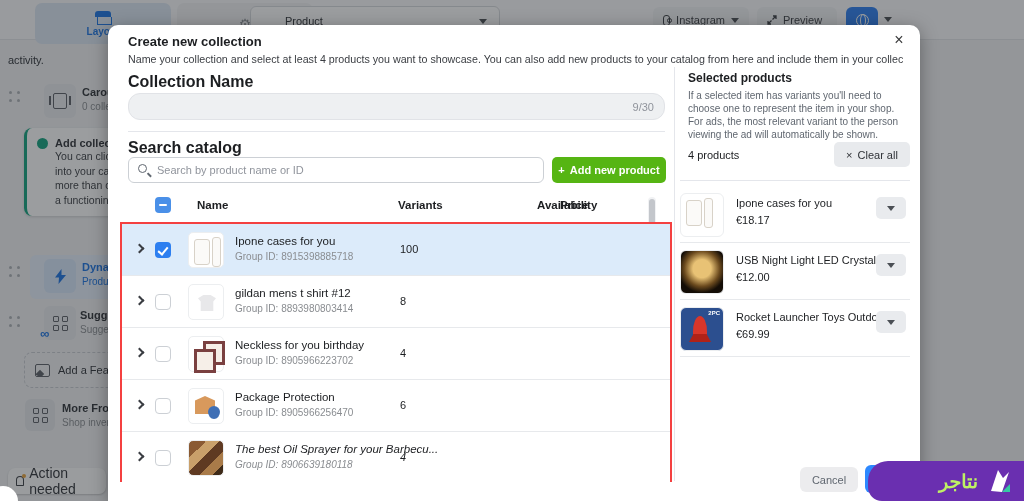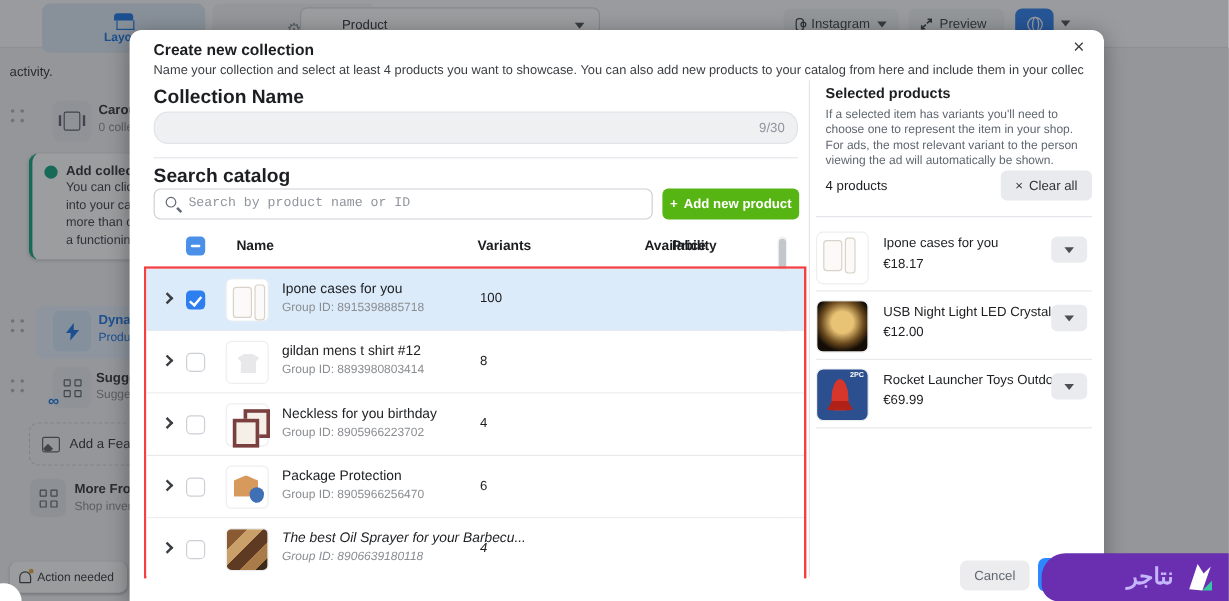--- a/index.html
+++ b/index.html
@@ -43,39 +43,39 @@
   .tip-line { font-size:10.5px; color:#3a3d42; line-height:14.5px; white-space:nowrap; }
   .dyn-card { position:absolute; left:30px; top:255px; width:180px; height:44px; background:#e7f0fd; border-radius:6px; }
   .dyn-icon { position:absolute; left:44px; top:259px; width:32px; height:34px; background:#d7e7fb; border-radius:6px; display:flex; align-items:center; justify-content:center; color:#1b74e4; font-size:14px; }
   .grid-glyph { width:15px; height:15px; display:grid; grid-template-columns:6px 6px; grid-template-rows:6px 6px; gap:3px; }
   .grid-glyph b { border:1.5px solid #5c6066; border-radius:1px; }
   .meta-inf { position:absolute; left:40px; top:326px; color:#1b74e4; font-size:13px; font-weight:bold; }
   .dashed-card { position:absolute; left:24px; top:352px; width:160px; height:36px; border:1.5px dashed #c9ccd2; border-radius:8px; display:flex; align-items:center; gap:8px; padding:0 10px; font-size:11px; color:#2f3237; }
   .img-glyph { width:15px; height:13px; border:1.5px solid #5c6066; border-radius:2px; position:relative; overflow:hidden; }
   .img-glyph::after { content:""; position:absolute; left:1px; top:6px; width:6px; height:6px; background:#5c6066; transform:rotate(45deg); }
   .morefrom-box { position:absolute; left:25px; top:399px; width:30px; height:32px; background:#e6e8ec; border-radius:6px; display:flex; align-items:center; justify-content:center; }
-  .action-btn { position:absolute; left:8px; top:468px; width:98px; height:26px; background:#fdfdfd; border-radius:7px; display:flex; align-items:center; gap:5px; padding:0 8px; font-size:10px; color:#2f3237; box-shadow:0 1px 2px rgba(0,0,0,.2); }
+  .action-btn { position:absolute; left:8px; top:468px; width:98px; height:26px; background:#fdfdfd; border-radius:7px; display:flex; align-items:center; gap:5px; padding:0 8px; font-size:14px; color:#2f3237; box-shadow:0 1px 2px rgba(0,0,0,.2); }
   .bell { width:10px; height:10px; border:1.5px solid #3a3d42; border-radius:5px 5px 1px 1px; position:relative; }
   .bell::after { content:""; position:absolute; right:-3px; top:-3px; width:4px; height:4px; border-radius:50%; background:#e8a33d; }
   .corner-circle { position:absolute; left:-12px; top:486px; width:30px; height:30px; border-radius:50%; background:#fff; z-index:4; }
 
   
   #dim { position:absolute; inset:0; background:rgba(33,37,43,.45); z-index:2; }
 
   
   #modal { position:absolute; left:108px; top:25px; width:812px; height:476px; background:#fff; border-radius:10px 10px 0 0; box-shadow:0 4px 18px rgba(0,0,0,.35); z-index:3; }
   .m-title { position:absolute; left:20px; top:9px; font-size:13px; font-weight:bold; color:#1c1e21; }
   .m-close { position:absolute; right:10px; top:6px; font-size:16px; color:#3a3b3c; width:22px; height:22px; text-align:center; cursor:pointer; }
   .m-desc { position:absolute; left:20px; top:28px; width:775px; font-size:10.7px; color:#3a3d42; white-space:nowrap; overflow:hidden; }
   .lbl { position:absolute; font-size:16px; font-weight:bold; color:#1c1e21; }
   .name-input { position:absolute; left:20px; top:68px; width:537px; height:27px; background:#eef0f2; border:1px solid #e1e3e7; border-radius:12px; }
   .counter { position:absolute; right:10px; top:7px; font-size:11px; color:#90949c; }
   .hdiv { position:absolute; height:1px; background:#e4e6eb; }
   .search-input { position:absolute; left:20px; top:132px; width:416px; height:26px; border:1px solid #ccd0d5; border-radius:6px; background:#fff; }
-  .search-input input { position:absolute; left:28px; top:0; width:380px; height:24px; border:none; outline:none; font-size:11px; color:#333; background:transparent; font-family:Liberation Mono, monospace; }
+  .search-input input { position:absolute; left:28px; top:0; width:380px; height:24px; border:none; outline:none; font-size:11px; color:#333; background:transparent; font-family:Liberation Sans, sans-serif; }
   .search-input input::placeholder { color:#90949c; }
   .mag { position:absolute; left:9px; top:6px; width:9px; height:9px; border:1.5px solid #606770; border-radius:50%; }
   .mag::after { content:""; position:absolute; left:8px; top:9px; width:5px; height:1.5px; background:#606770; transform:rotate(45deg); }
   .add-btn { position:absolute; left:444px; top:132px; width:114px; height:26px; background:#56b513; border:none; border-radius:5px; color:#fff; font-size:11px; font-weight:bold; display:flex; align-items:center; justify-content:center; gap:5px; cursor:pointer; font-family:inherit; }
   .th { position:absolute; top:174px; font-size:11.5px; font-weight:bold; color:#1c1e21; }
   .cb { position:absolute; width:16px; height:16px; border-radius:4px; }
   .cb.ind { left:47px; top:172px; background:#4a90e8; }
   .cb.ind::after { content:""; position:absolute; left:4px; top:7px; width:8px; height:2px; background:#fff; border-radius:1px; }
   .cb.checked { background:#2d7ff0; }
   .cb.checked::after { content:""; position:absolute; left:4.5px; top:2.5px; width:4px; height:8px; border:solid #fff; border-width:0 2px 2px 0; transform:rotate(40deg); }
@@ -122,21 +122,21 @@
   .t-box::after { content:""; position:absolute; left:19px; top:17px; width:12px; height:13px; background:#3f6fb5; border-radius:50% 50% 50% 50%/45% 45% 55% 55%; }
   .t-oil { background:linear-gradient(135deg,#8a5a33 0 25%,#c9a06a 0 45%,#5f3a22 0 65%,#a97b49 0 85%,#3e2a18 0); }
   .t-ball { background:radial-gradient(circle at 50% 42%,#e8c275 0 28%,#6b4a1e 55%,#140d06 75%); }
   .t-rocket { background:#2c4f8f; }
   .t-rocket::before { content:""; position:absolute; left:12px; top:8px; width:14px; height:26px; background:#d8362a; border-radius:50% 50% 20% 20%/60% 60% 10% 10%; }
   .t-rocket::after { content:""; position:absolute; left:8px; top:26px; width:22px; height:8px; background:#b02218; clip-path:polygon(0 100%,20% 0,80% 0,100% 100%); }
   .badge-2pc { position:absolute; right:3px; top:2px; font-size:6px; color:#fff; font-weight:bold; }
 
   
   #watermark { position:absolute; left:868px; top:461px; width:160px; height:40px; background:#6a2fb0; border-radius:20px 0 0 14px; z-index:5; display:flex; align-items:center; justify-content:flex-end; gap:10px; padding-right:16px; }
-  .wm-text { color:#c4b5fd; font-size:19px; font-weight:bold; direction:rtl; }
+  .wm-text { color:#bef264; font-size:19px; font-weight:bold; direction:rtl; }
   .storefront { width:16px; height:13px; position:relative; }
   .storefront::before { content:""; position:absolute; left:0; top:0; width:16px; height:6px; background:#1b74e4; border-radius:3px 3px 0 0; }
   .storefront::after { content:""; position:absolute; left:1.5px; top:6px; width:13px; height:7px; border:1.5px solid #1b74e4; border-top:none; }
 </style>
 </head>
 <body>
 
 <div id="screen">
 
   <div id="bg">

